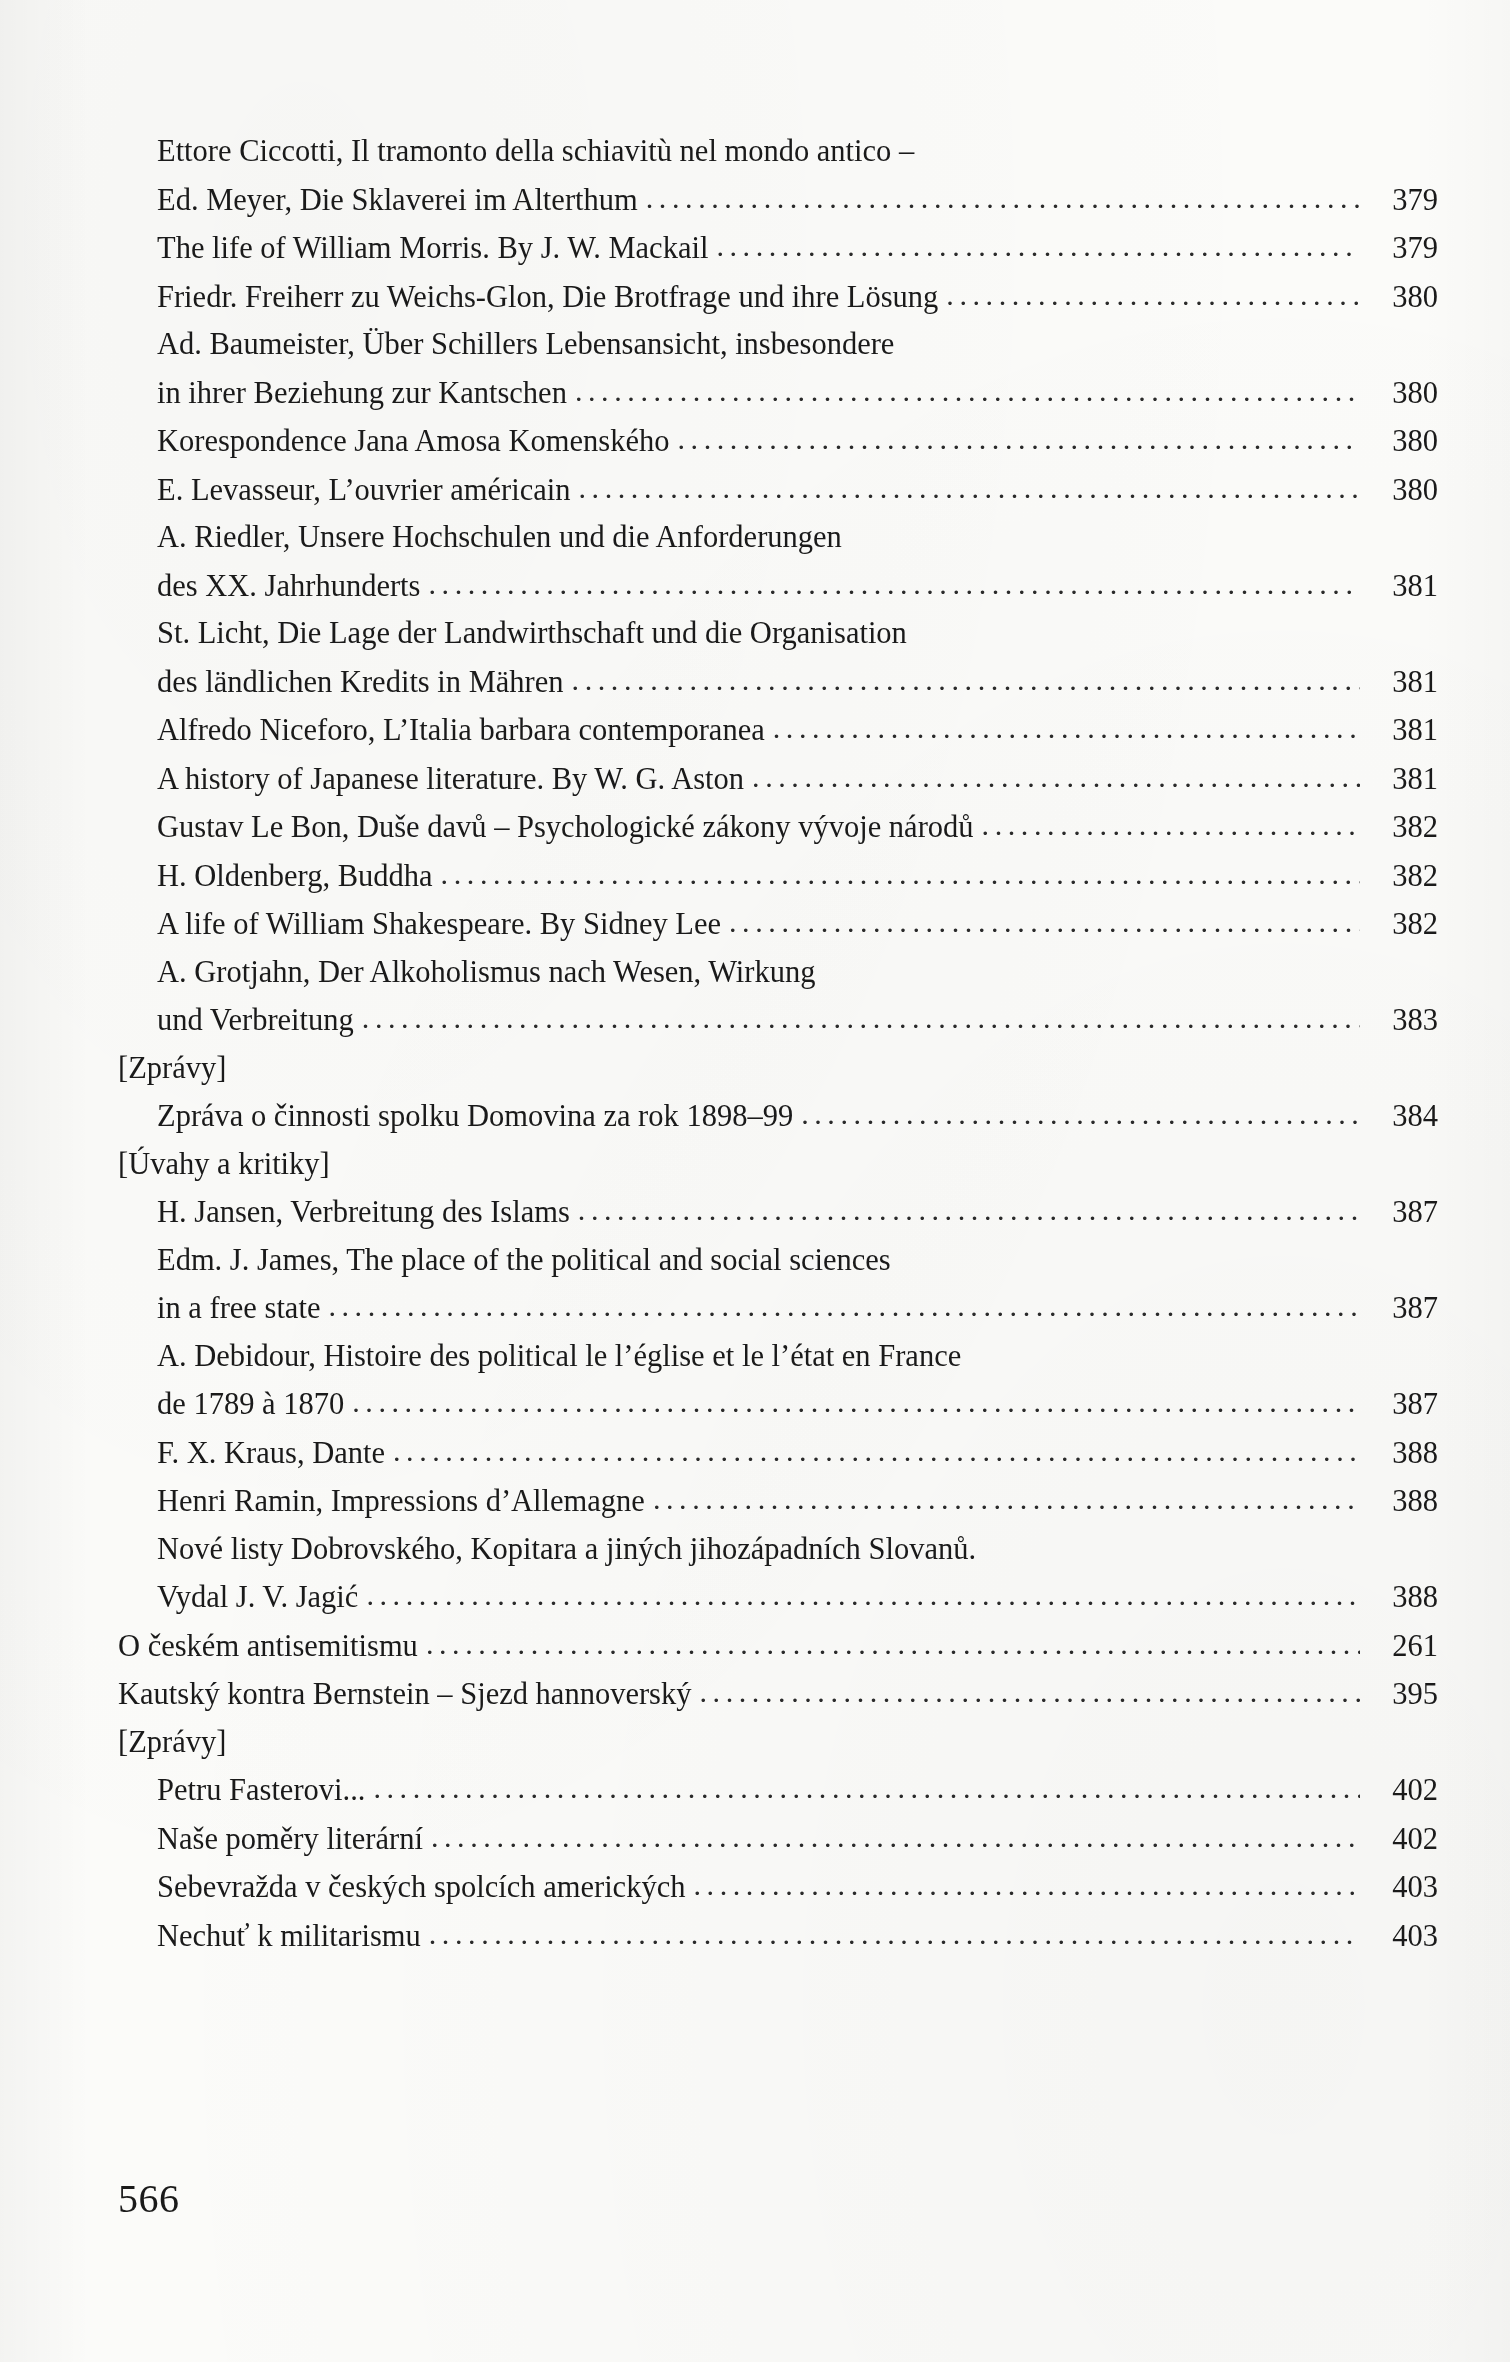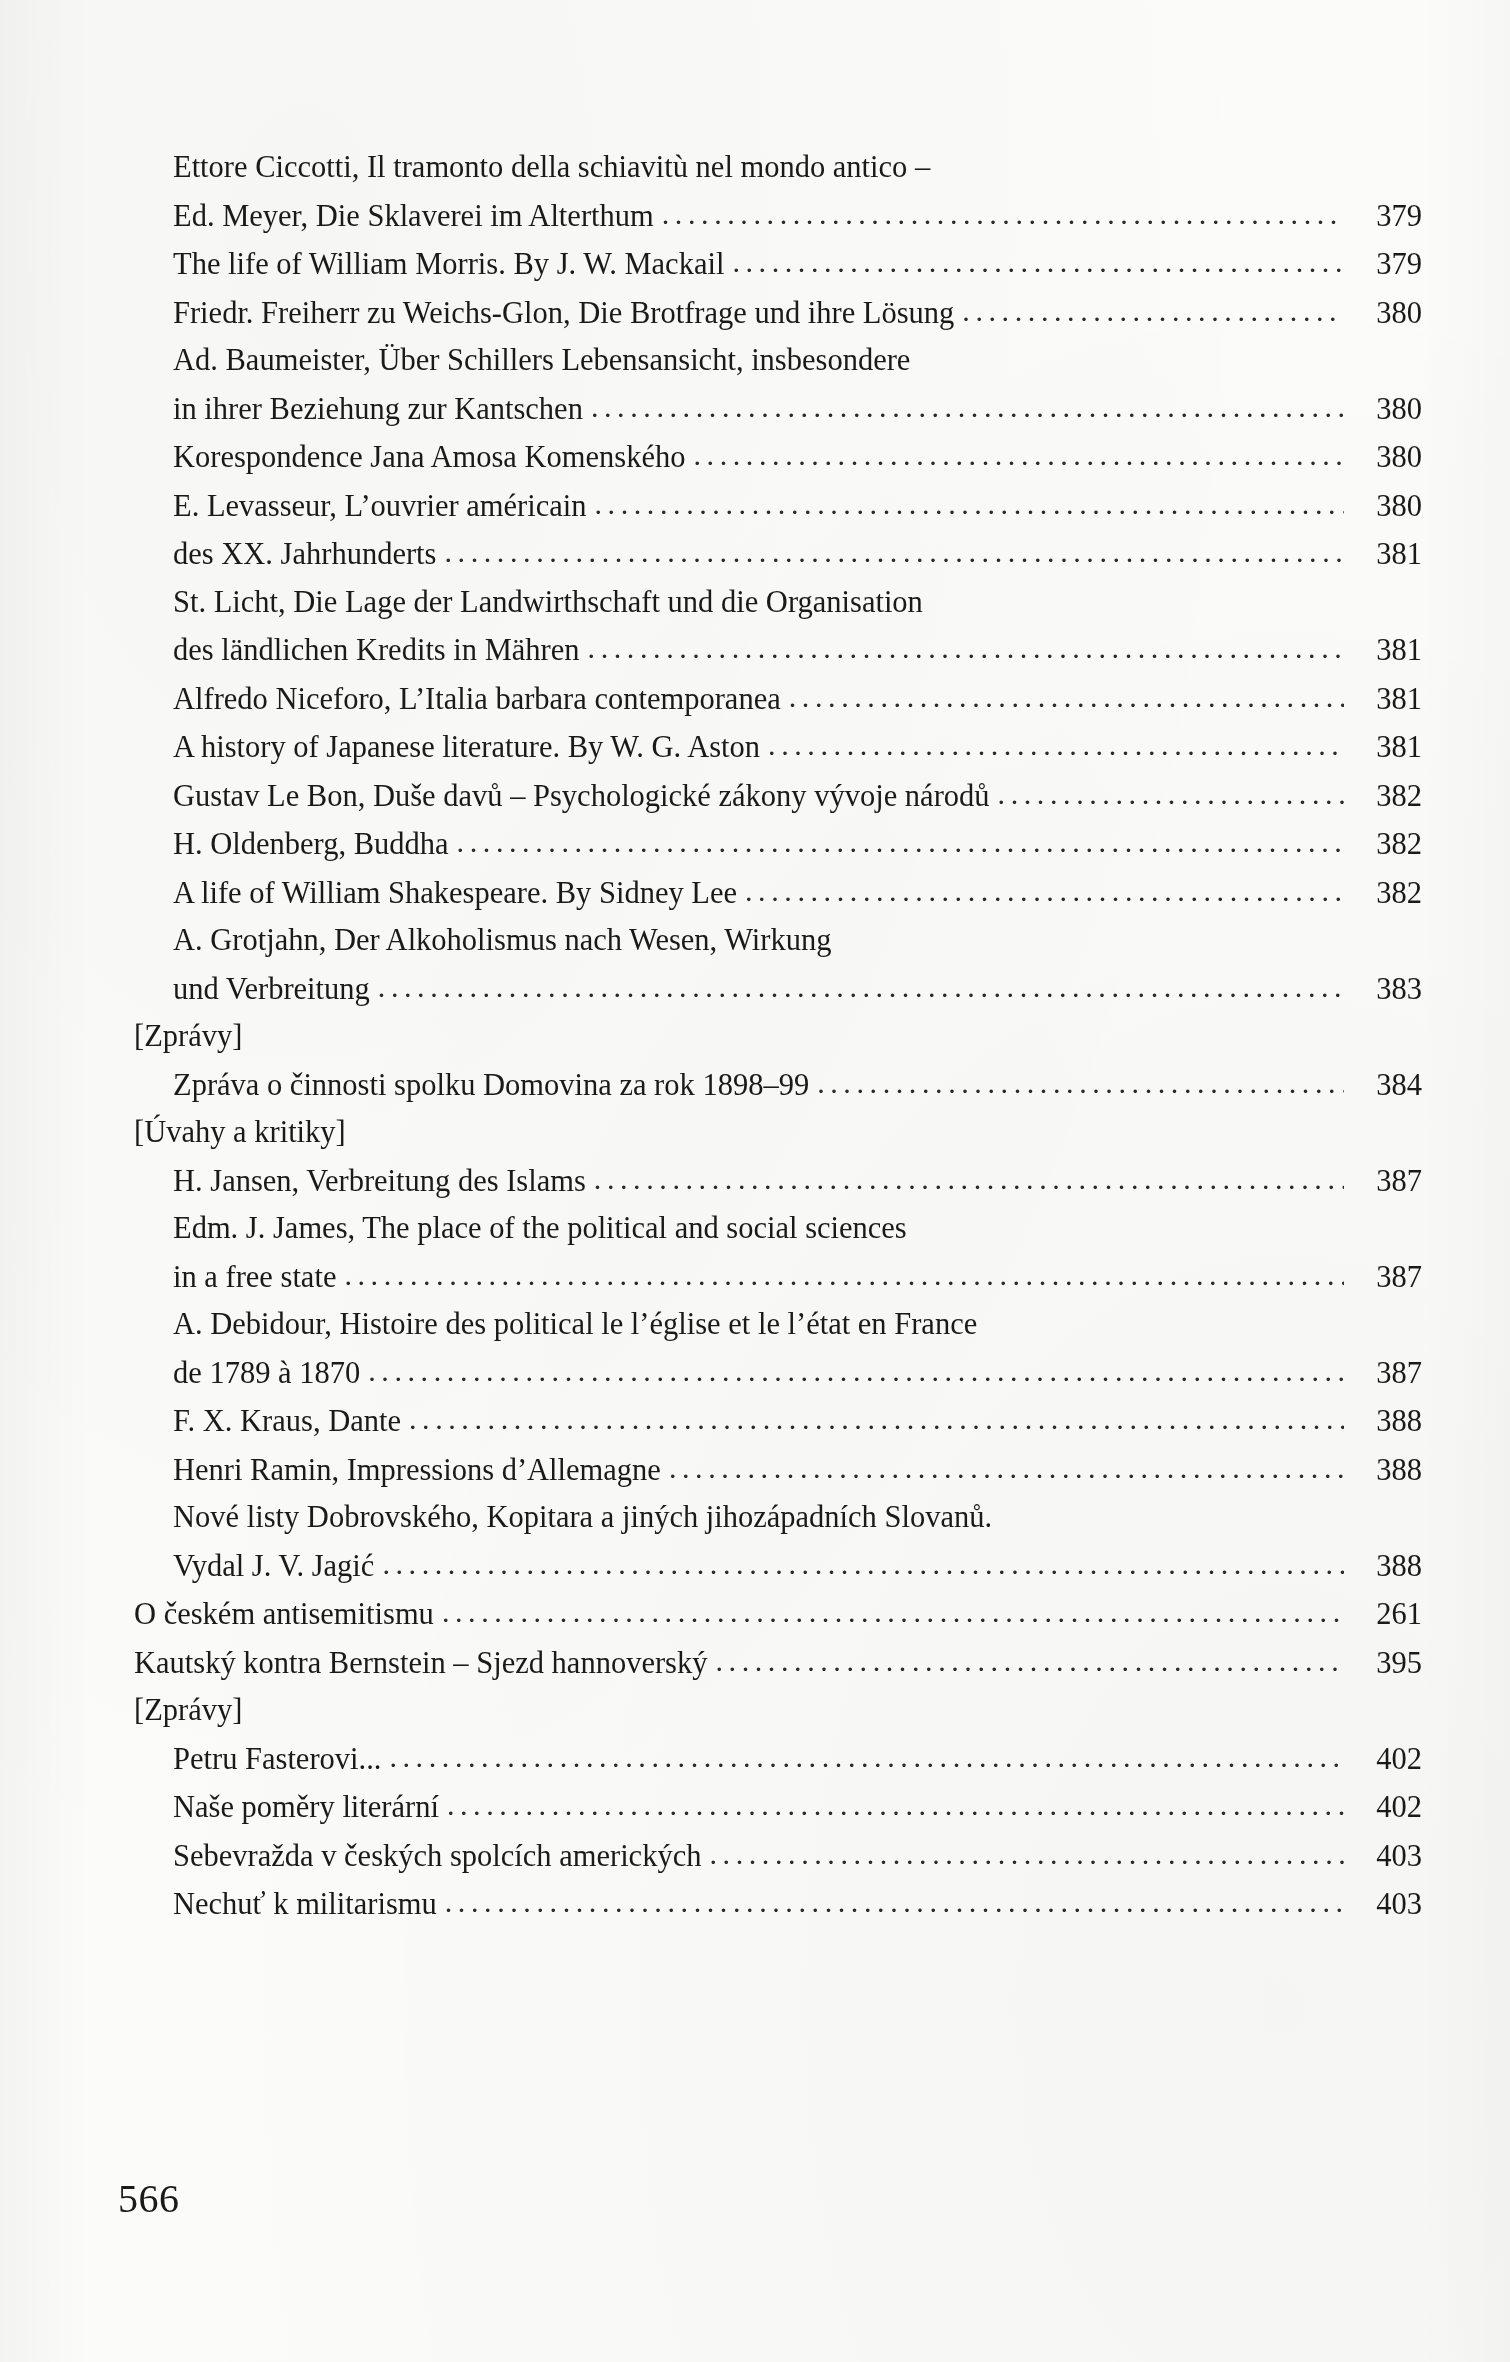--- a/index.html
+++ b/index.html
@@ -35,21 +35,21 @@
     pointer-events: none;
   }
   .content {
     position: absolute;
     left: 118px;
     top: 128px;
     width: 1320px;
   }
   .toc-list {
     list-style: none;
-    margin: 16px;
+    margin: 0;
     padding: 0;
   }
   .entry {
     display: block;
     font-size: 30.5px;
     line-height: 47.5px;
     white-space: nowrap;
   }
   .entry .lines {
     display: block;
@@ -154,20 +154,23 @@
           <span class="lines">
             <span class="line">
               <span class="txt">E. Levasseur, L’ouvrier américain</span>
               <span class="leader"></span>
               <span class="pg">380</span>
             </span>
           </span>
         </li>
         <li class="entry ind-1">
           <span class="lines">
+            <span class="line nodots">
+              <span class="txt">A. Riedler, Unsere Hochschulen und die Anforderungen</span>
+            </span>
             <span class="line">
               <span class="txt">des XX. Jahrhunderts</span>
               <span class="leader"></span>
               <span class="pg">381</span>
             </span>
           </span>
         </li>
         <li class="entry ind-1">
           <span class="lines">
             <span class="line nodots">

